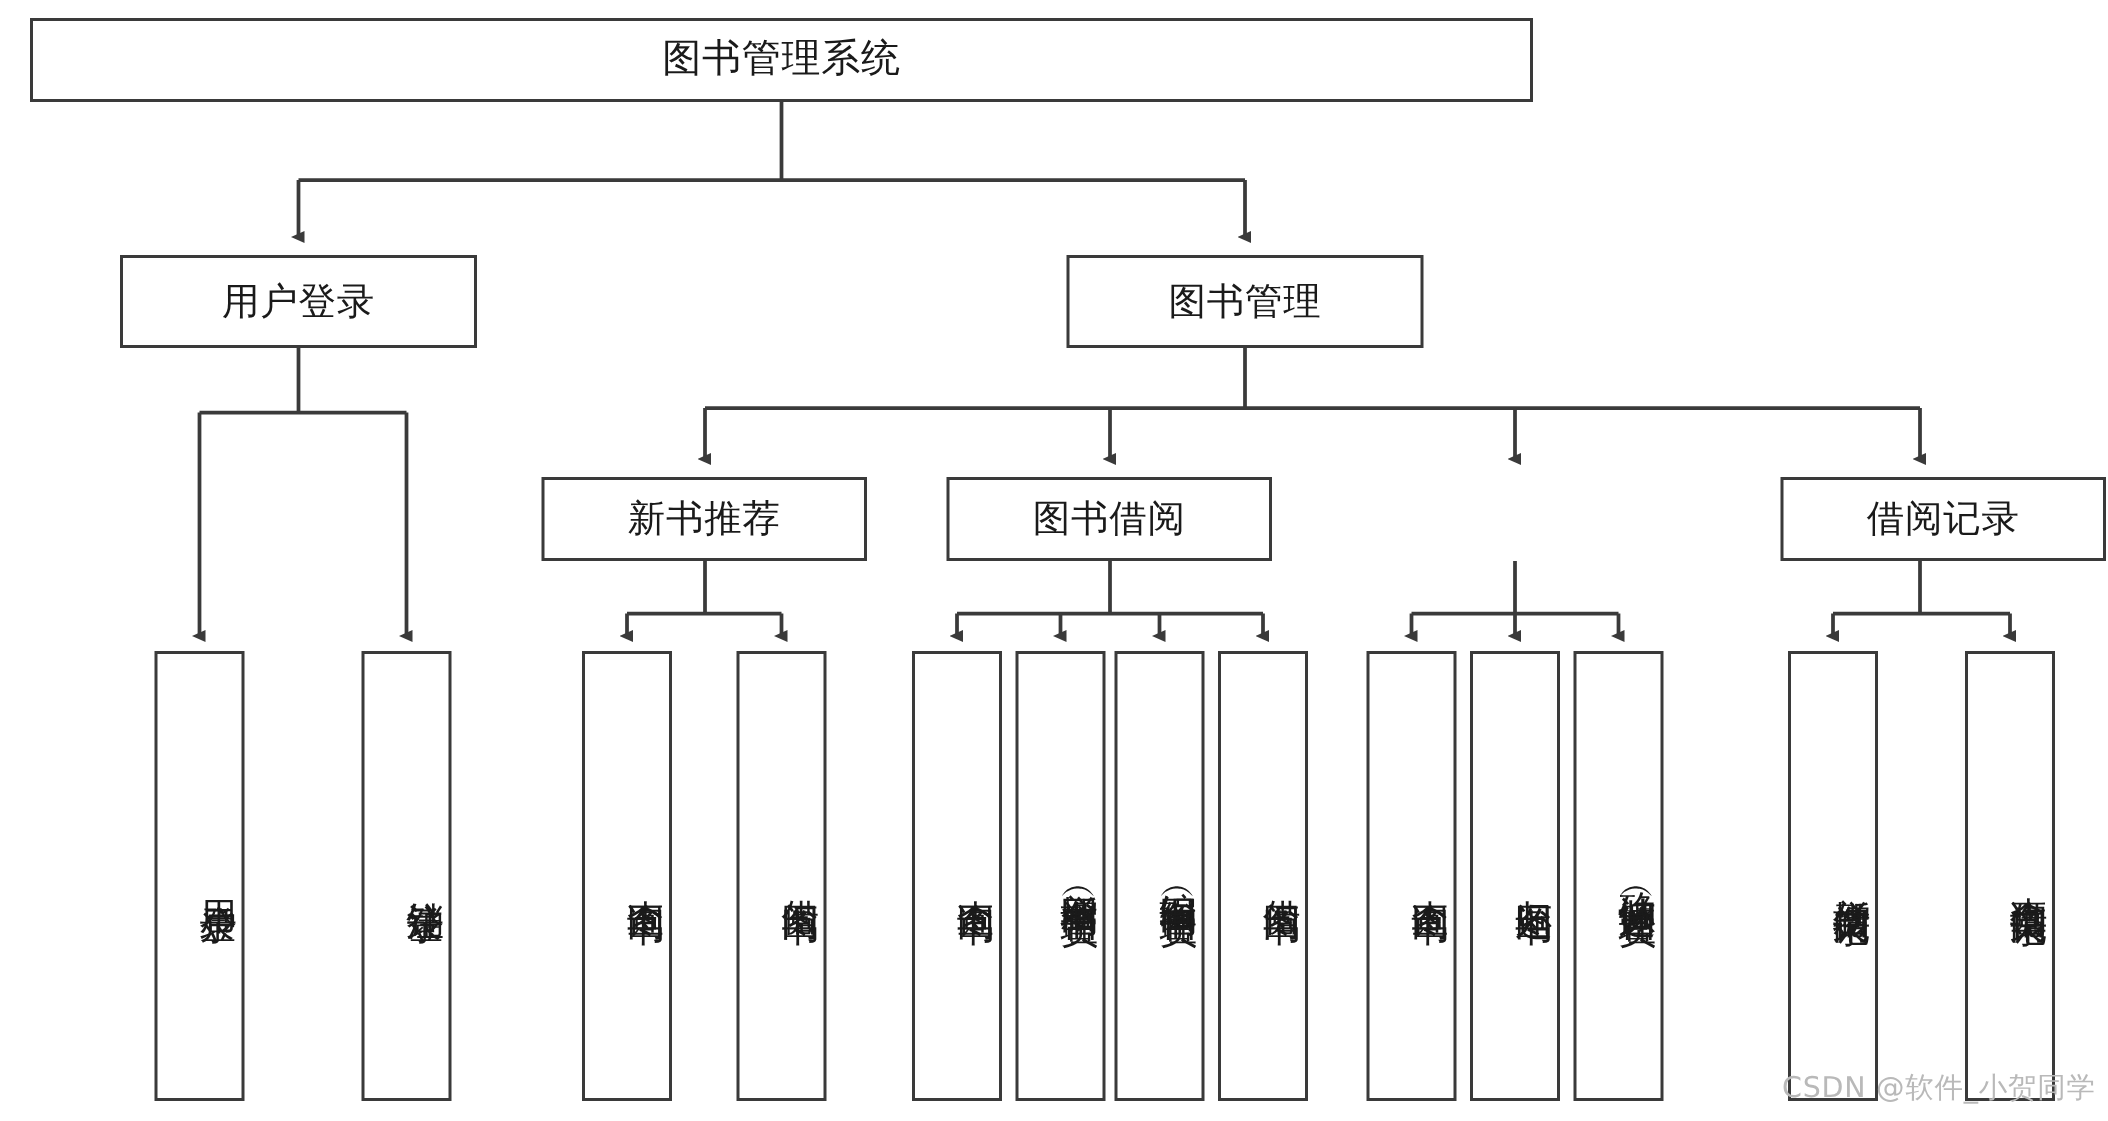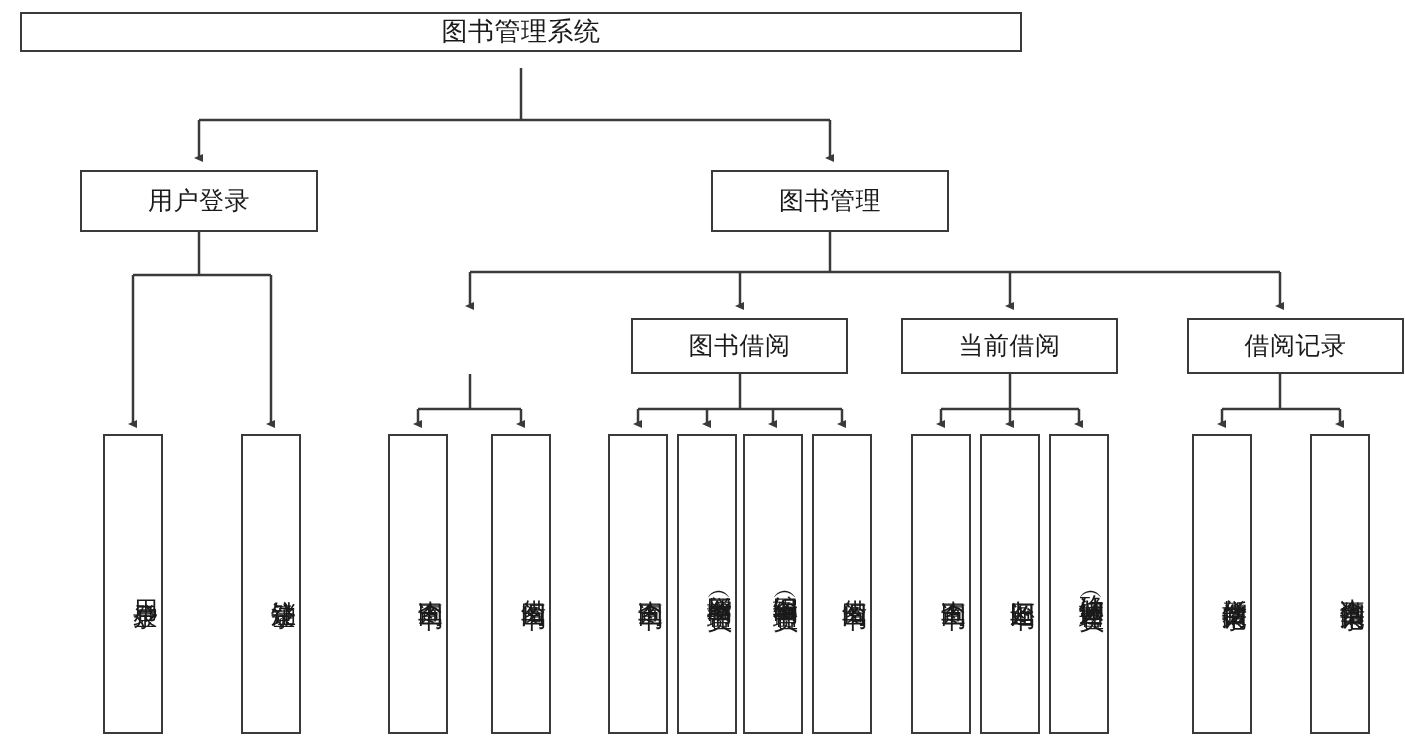--- a/index.html
+++ b/index.html
@@ -118,36 +118,36 @@
       <path d="M1010,409 L1010,424" marker-end="url(#arrow)"></path>
       <path d="M1079,409 L1079,424" marker-end="url(#arrow)"></path>
 
       <path d="M1280,374 L1280,409"></path>
       <path d="M1222,409 L1340,409"></path>
       <path d="M1222,409 L1222,424" marker-end="url(#arrow)"></path>
       <path d="M1340,409 L1340,424" marker-end="url(#arrow)"></path>
     </g>
   </svg>
 
-  <div class="node h title" style="left:20px; top:12px; width:1002px; height:40px;">
+  <div class="node h title" style="left:20px; top:12px; width:1002px; height:56px;">
     <span>图书管理系统</span>
   </div>
 
   <div class="node h" style="left:80px; top:170px; width:238px; height:62px;">
     <span>用户登录</span>
   </div>
   <div class="node h" style="left:711px; top:170px; width:238px; height:62px;text-align:center;">
     <span>图书管理</span>
   </div>
 
+  <div class="node h" style="left:361px; top:318px; width:217px; height:56px;">
+    <span>新书推荐</span>
+  </div>
   <div class="node h" style="left:631px; top:318px; width:217px; height:56px;">
     <span>图书借阅</span>
-  </div>
-  <div class="node h" style="left:901px; top:318px; width:217px; height:56px;">
-    <span>当前借阅</span>
   </div>
   <div class="node h" style="left:1171px; top:318px; width:217px; height:56px;margin-left:16px;">
     <span>借阅记录</span>
   </div>
 
   <div class="node v" style="left:103px; top:434px; width:60px; height:300px;">
     <span class="vtext">用户登录</span>
   </div>
   <div class="node v" style="left:241px; top:434px; width:60px; height:300px;">
     <span class="vtext">注销登录</span>
@@ -183,14 +183,15 @@
     <span class="vtext">确认归还（管理员）</span>
   </div>
 
   <div class="node v" style="left:1192px; top:434px; width:60px; height:300px;">
     <span class="vtext">新增借阅记录</span>
   </div>
   <div class="node v" style="left:1310px; top:434px; width:60px; height:300px;">
     <span class="vtext">查询借阅记录</span>
   </div>
 
+  <div class="watermark">CSDN @软件_小贺同学</div>
 
 </div>
 
 </body></html>

